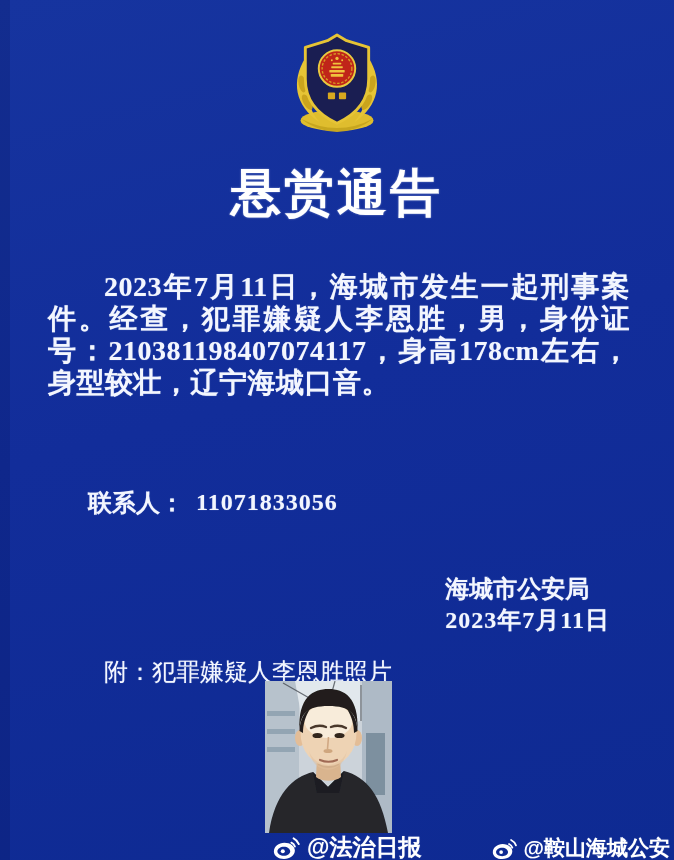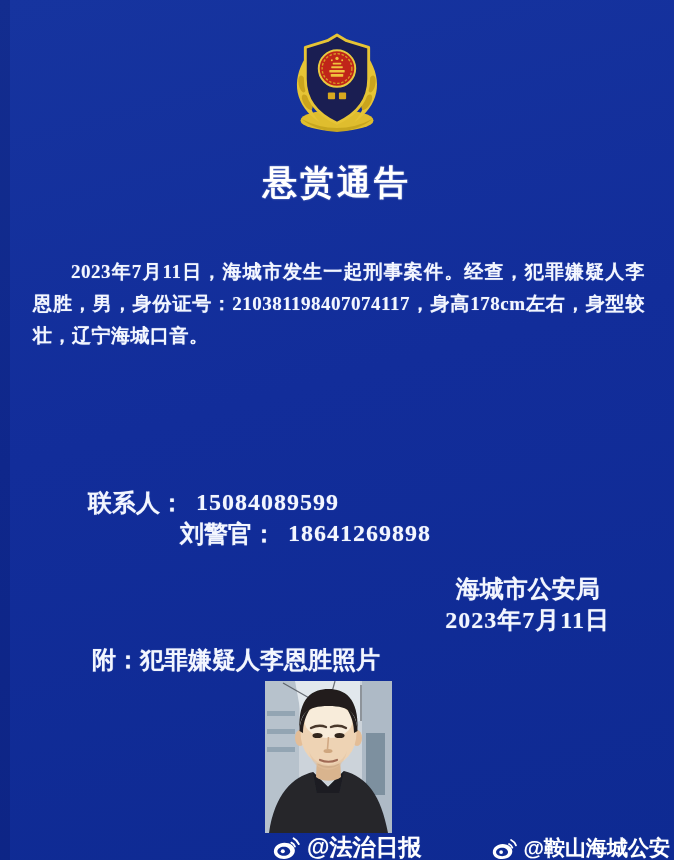--- a/index.html
+++ b/index.html
@@ -26,31 +26,31 @@
   .emblem-wrap {
     position: absolute; top: 30px; left: 50%;
     transform: translateX(-50%);
     width: 96px; height: 104px;
   }
 
   .title {
     position: absolute; top: 160px; left: 0; right: 0;
     margin: 0;
     text-align: center;
-    font-size: 34px;
+    font-size: 50px;
     font-weight: bold;
     letter-spacing: 3px;
     color: #ffffff;
     text-shadow: 0 0 2px rgba(220,230,255,0.55);
   }
 
   .body-para {
     position: absolute; left: 33px; right: 29px;
-    margin: 0;
-    font-size: 19px;
+    margin: 15px;
+    font-size: 28px;
     line-height: 32px;
     font-weight: bold;
     text-align: justify;
     text-indent: 2em;
     letter-spacing: 0.5px;
     text-shadow: 0 0 1px rgba(210,222,255,0.6);
   }
   .para-1 { top: 256px; }
   .para-2 { top: 368px; }
 
@@ -59,33 +59,33 @@
     font-size: 24px;
     font-weight: bold;
     text-shadow: 0 0 1px rgba(210,222,255,0.6);
   }
   .contact-row { display: flex; align-items: center; height: 31px; }
   .contact-row .phone { margin-left: 12px; letter-spacing: 1px; }
   .contact-row.second { padding-left: 92px; }
 
   .signature {
     position: absolute; top: 574px; right: 64px;
-    text-align: center;
+    text-align: left;
     font-size: 24px;
     font-weight: bold;
     line-height: 31px;
     text-shadow: 0 0 1px rgba(210,222,255,0.6);
   }
   .signature .sig-date { letter-spacing: 1px; font-family: Liberation Serif, serif; }
 
   .attachment {
     position: absolute; left: 88px; top: 640px;
-    margin: 4px;
+    margin: 16px;
     font-size: 24px;
-    font-weight: bold;
+    font-weight: normal;
     text-shadow: 0 0 1px rgba(210,222,255,0.6);
   }
 
   .photo {
     position: absolute; left: 265px; top: 681px;
     width: 127px; height: 152px;
     overflow: hidden;
   }
   .photo svg { display: block; }
 
@@ -139,25 +139,21 @@
     </svg>
   </div>
 
   <h1 class="title">悬赏通告</h1>
 
   <p class="body-para para-1">2023年7月11日，海城市发生一起刑事案件。经查，犯罪嫌疑人李恩胜，男，身份证号：210381198407074117，身高178cm左右，身型较壮，辽宁海城口音。</p>
 
   <div class="contact">
     <div class="contact-row">
       <span>联系人：</span>
-      <span class="phone">15084089599</span>
-    </div>
-    <div class="contact-row second">
-      <span>刘警官：</span>
-      <span class="phone">18641269898</span>
+      <span class="phone">11071833056</span>
     </div>
   </div>
 
   <div class="signature">
     <div class="sig-authority">海城市公安局</div>
     <div class="sig-date">2023年7月11日</div>
   </div>
 
   <p class="attachment">附：犯罪嫌疑人李恩胜照片</p>
 

